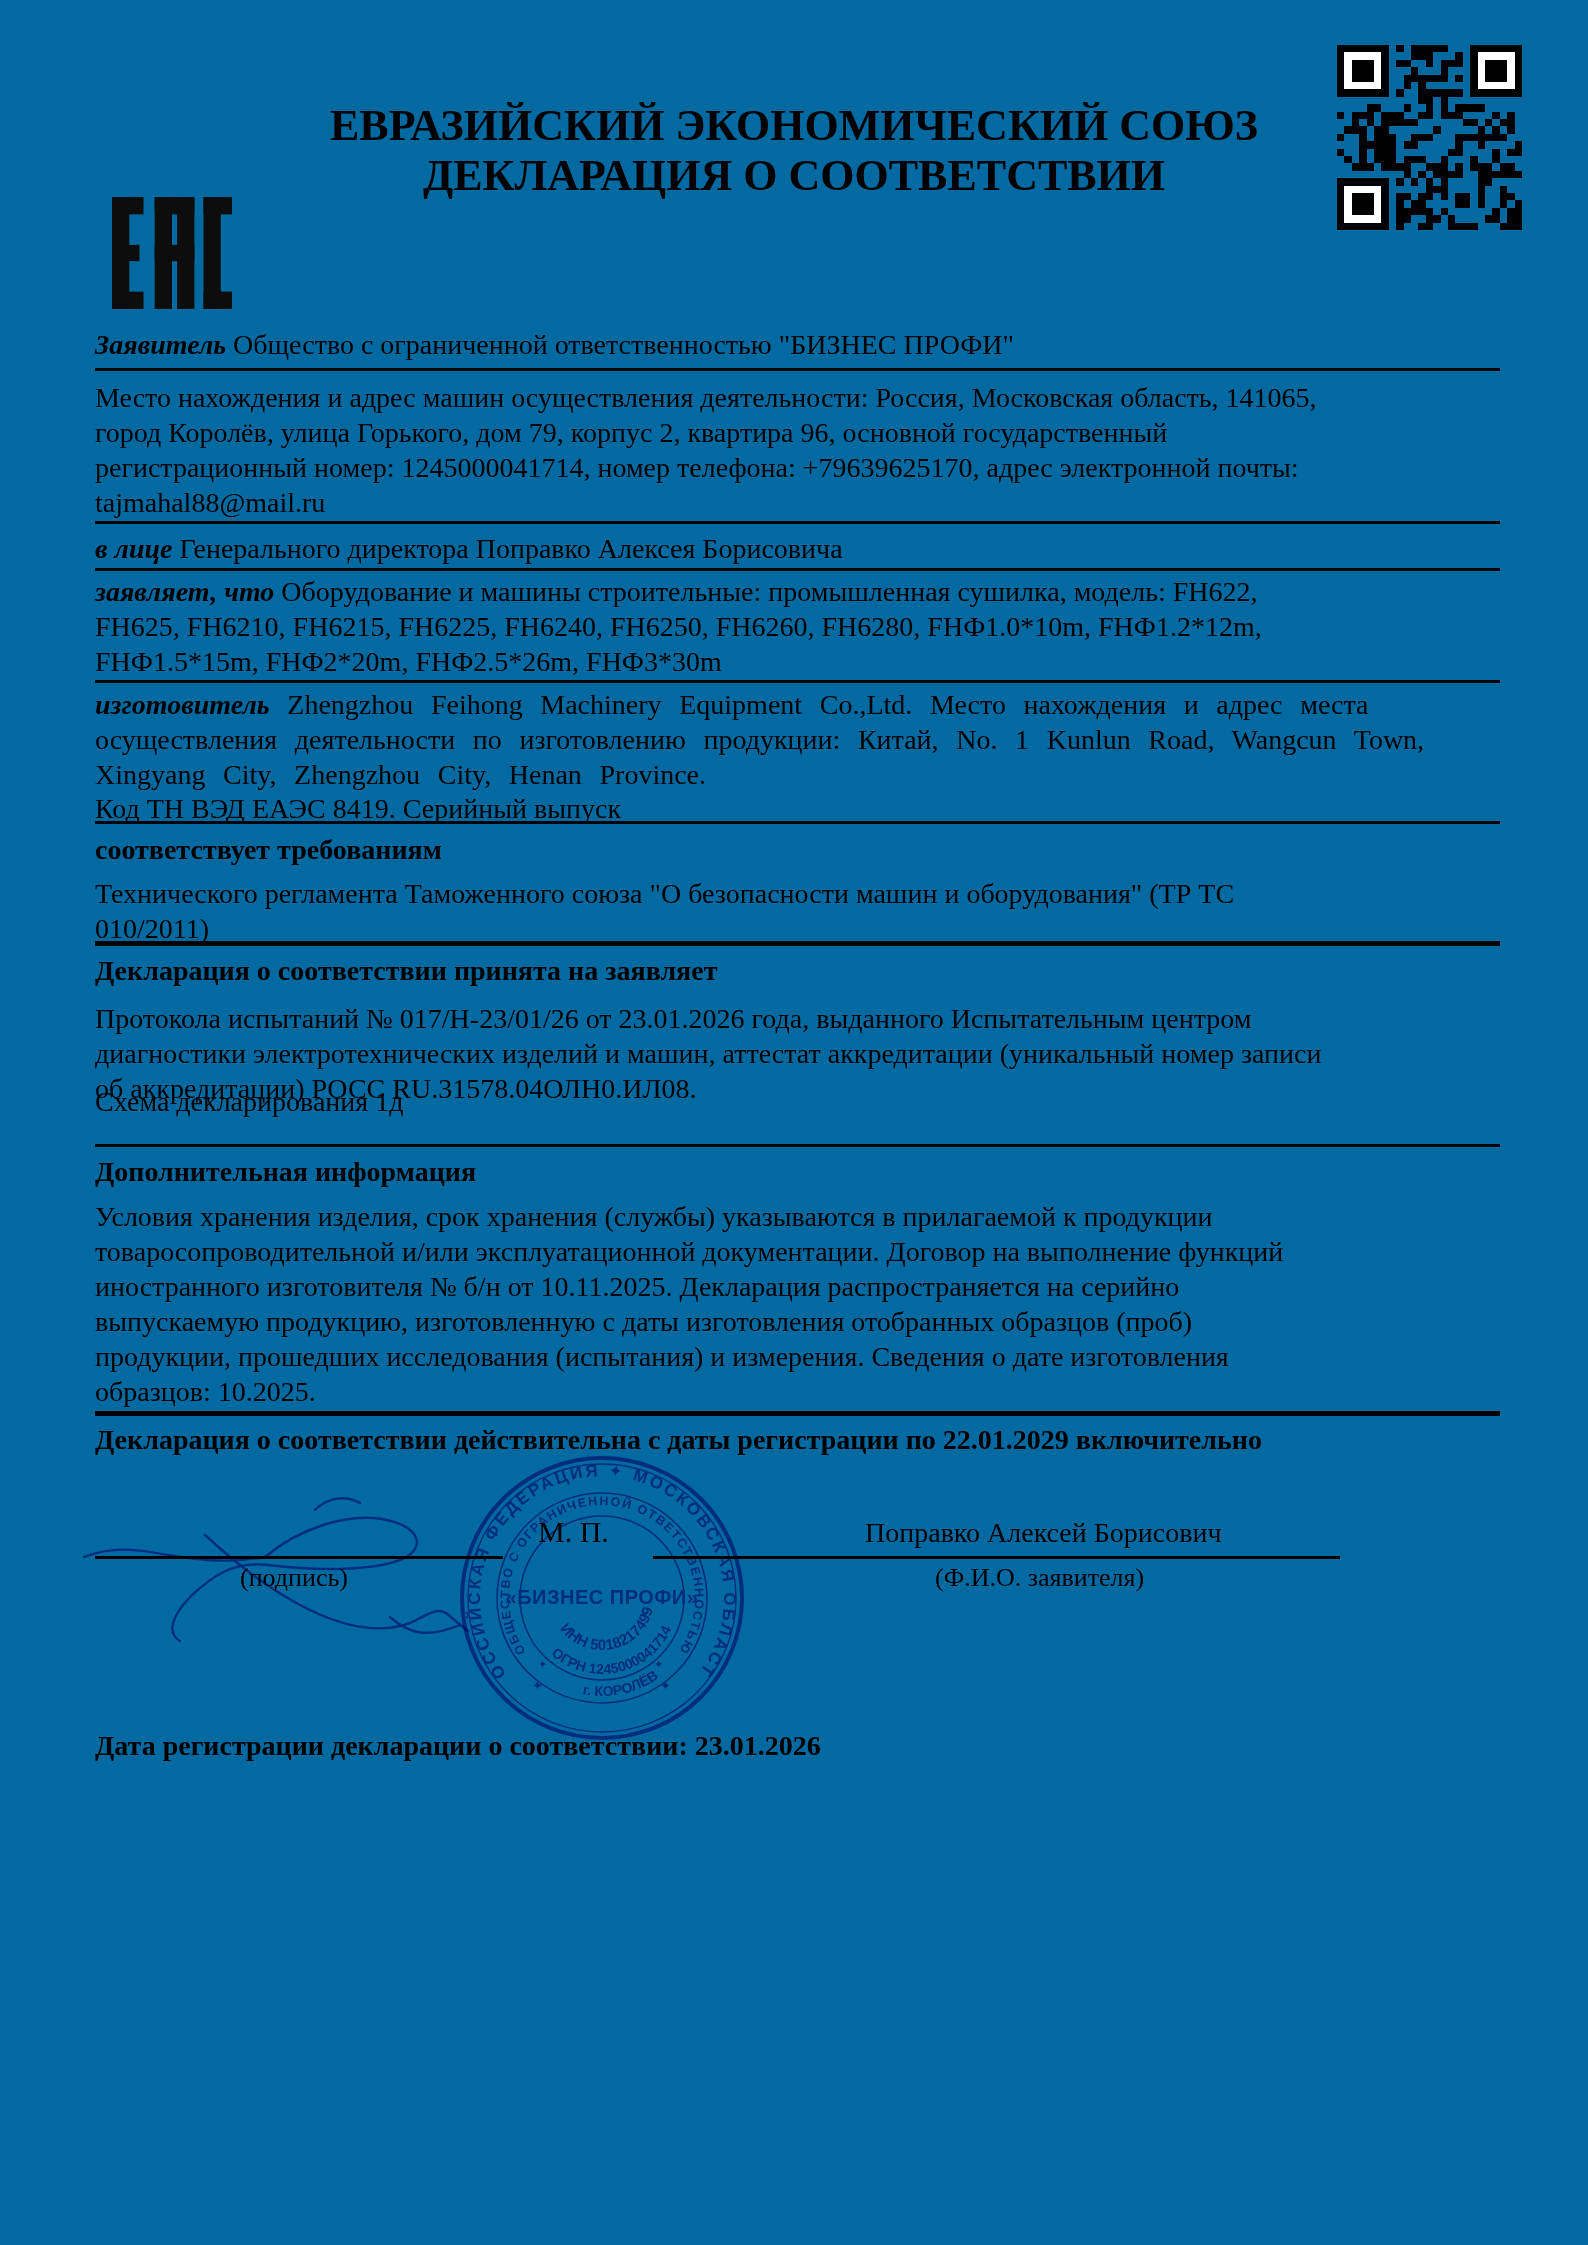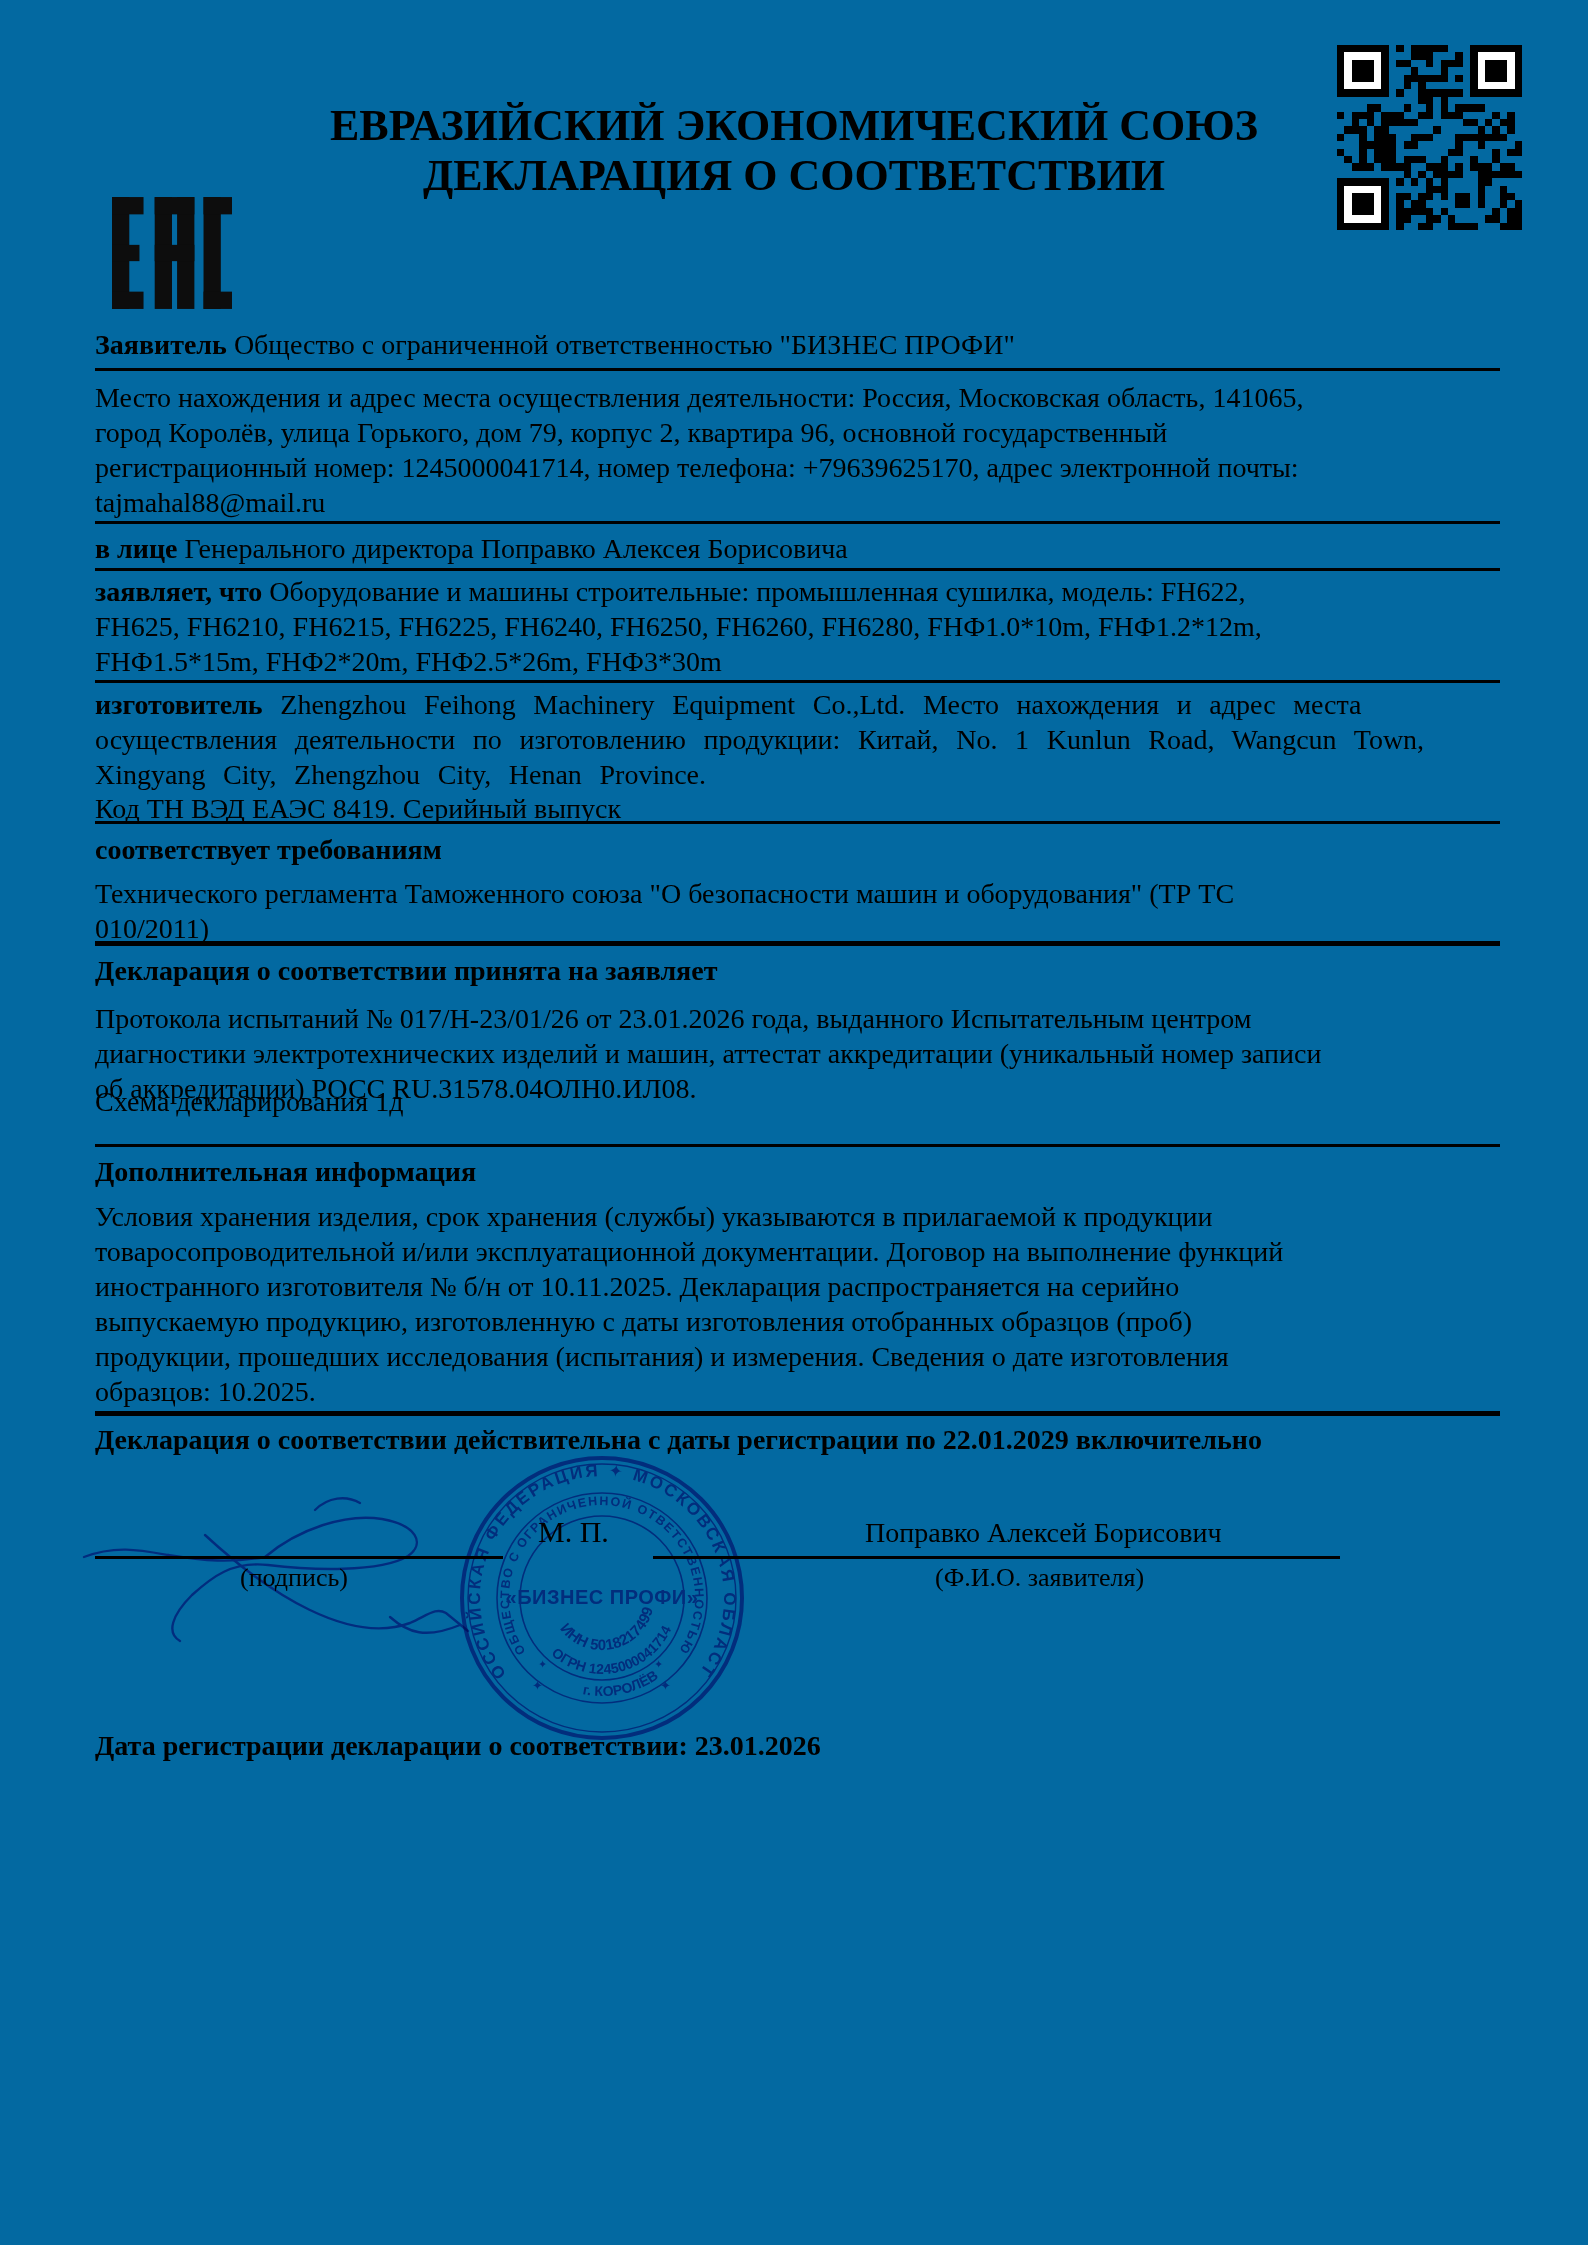--- a/index.html
+++ b/index.html
@@ -1,21 +1,21 @@
 <!DOCTYPE html>
 <html><head>
 <meta charset="utf-8">
 <style>
   html,body{margin:0;padding:0;background:#ffffff;}
   #page{position:relative;width:1588px;height:2245px;background:#0369a1;overflow:hidden;
         font-family:"Liberation Serif","DejaVu Serif",serif;color:#000;}
   .abs{position:absolute;}
   .title{width:1588px;text-align:center;font-weight:bold;font-size:44px;letter-spacing:0px;white-space:nowrap;}
   .body-text{left:95px;width:1405px;font-size:28px;line-height:35px;white-space:pre-line;}
-  .lead{font-weight:bold;}
+  .lead{font-weight:bold;font-style:italic;}
   .rule{left:95px;width:1405px;height:3px;background:#000;}
   .rule.thick{height:5px;}
   .heading{font-weight:bold;}
   .just{word-spacing:0.38em;}
   .caption{font-size:26px;}
   .mp{font-size:30px;}
   .bold-line{font-weight:bold;}
   .sigline{background:#000;height:3px;}
   svg text, svg textPath{font-family:"Liberation Sans","DejaVu Sans",sans-serif;}
 </style>
@@ -263,21 +263,21 @@
       <rect x="19" y="1" width="5" height="5" fill="#fff"></rect>
       <rect x="20" y="2" width="3" height="3" fill="#000"></rect>
       <rect x="0" y="18" width="7" height="7" fill="#000"></rect>
       <rect x="1" y="19" width="5" height="5" fill="#fff"></rect>
       <rect x="2" y="20" width="3" height="3" fill="#000"></rect>
     </svg>
 
   <p class="abs body-text" style="top:327px;margin:0;"><span class="lead">Заявитель</span> <span>Общество с ограниченной ответственностью "БИЗНЕС ПРОФИ"</span></p>
   <div class="abs rule" style="top:368px;"></div>
 
-  <p class="abs body-text" style="top:380px;margin:0;">Место нахождения и адрес места осуществления деятельности: Россия, Московская область, 141065,
+  <p class="abs body-text" style="top:380px;margin:0;">Место нахождения и адрес машин осуществления деятельности: Россия, Московская область, 141065,
 город Королёв, улица Горького, дом 79, корпус 2, квартира 96, основной государственный
 регистрационный номер: 1245000041714, номер телефона: +79639625170, адрес электронной почты:
 tajmahal88@mail.ru</p>
   <div class="abs rule" style="top:521px;"></div>
 
   <p class="abs body-text" style="top:531px;margin:0;"><span class="lead">в лице</span> <span>Генерального директора Поправко Алексея Борисовича</span></p>
   <div class="abs rule" style="top:568px;"></div>
 
   <p class="abs body-text" style="top:574px;margin:0;"><span class="lead">заявляет, что</span> <span>Оборудование и машины строительные: промышленная сушилка, модель: FH622,
 FH625, FH6210, FH6215, FH6225, FH6240, FH6250, FH6260, FH6280, FНФ1.0*10m, FНФ1.2*12m,

